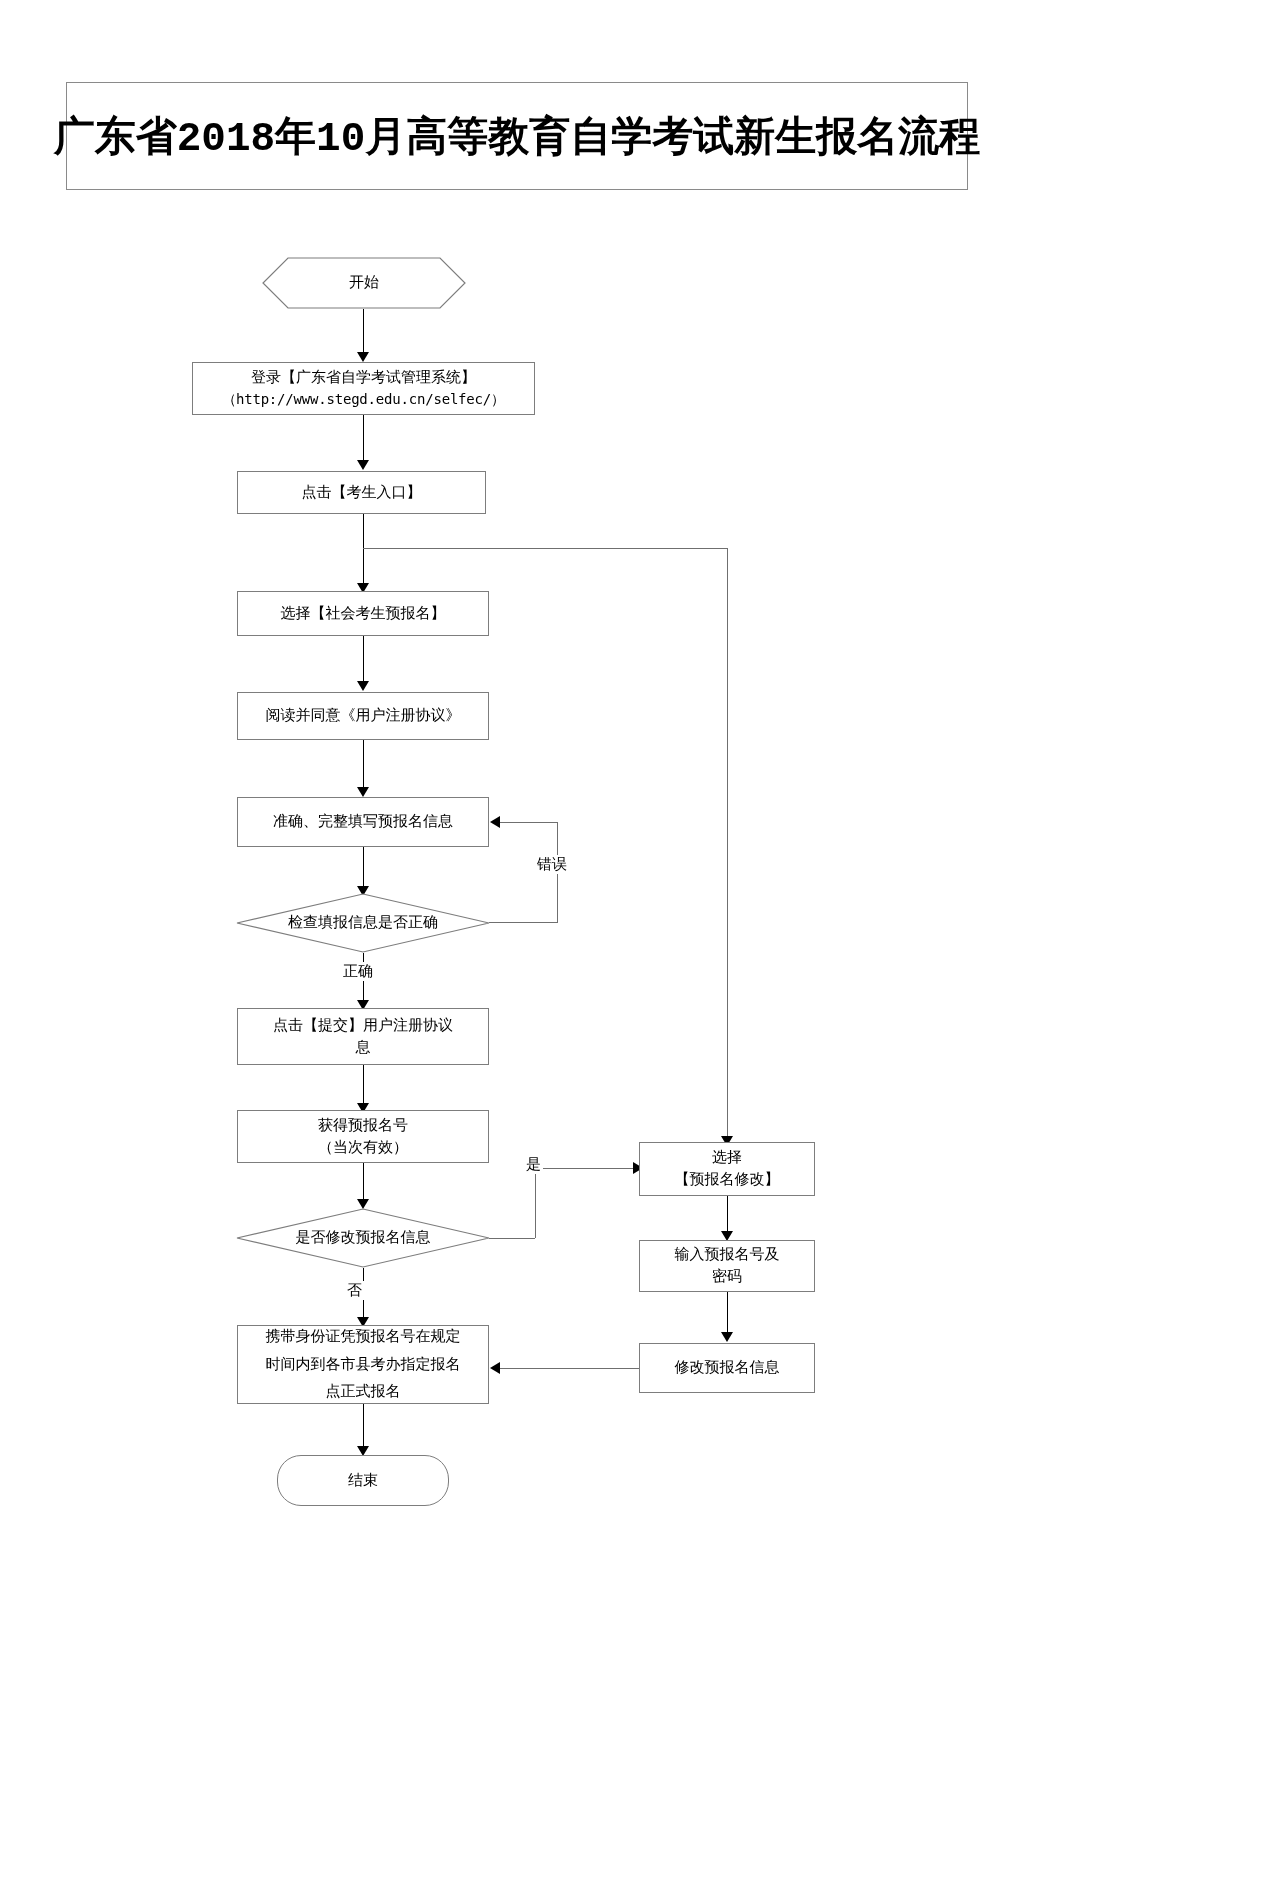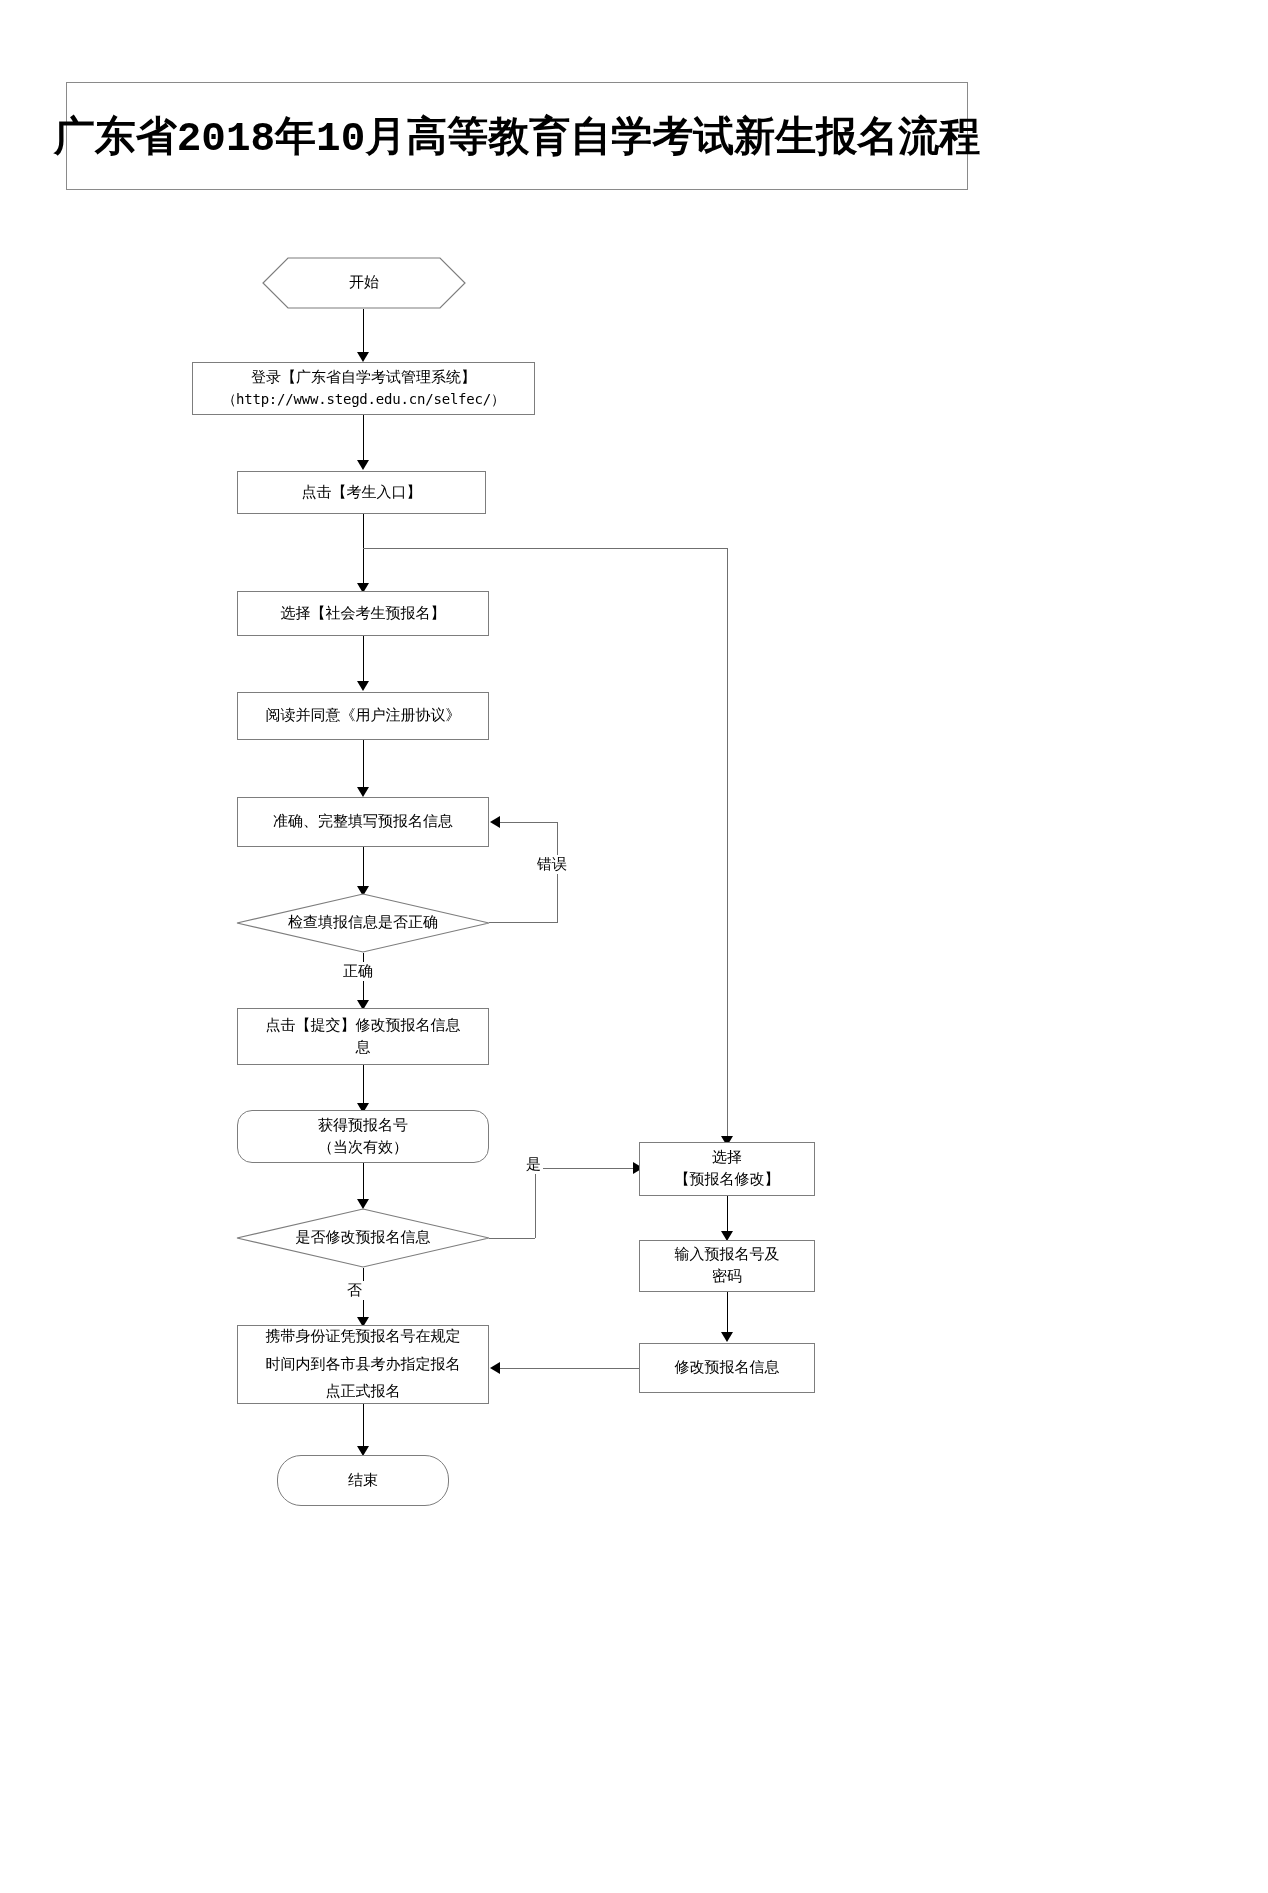--- a/index.html
+++ b/index.html
@@ -193,28 +193,28 @@
       <polygon points="127,1 253,30 127,59 1,30" fill="#ffffff" stroke="#7d7d7d" stroke-width="1.2"></polygon>
     </svg>
     <span class="lbl">检查填报信息是否正确</span>
   </div>
 
   <div class="conn vline" style="left:363px; top:953px; height:50px;"></div>
   <div class="arrow-down" style="left:357px; top:1000px;"></div>
   <div class="edge-label" style="left:341px; top:962px;">正确</div>
 
   <div class="node box" style="left:237px; top:1008px; width:252px; height:57px; flex-direction:column; justify-content:center;">
-    <div class="lines">点击【提交】修改预报名信息</div>
+    <div class="lines">点击【提交】用户注册协议</div>
     <div class="lines">息</div>
   </div>
 
   <div class="conn vline" style="left:363px; top:1065px; height:41px;"></div>
   <div class="arrow-down" style="left:357px; top:1103px;"></div>
 
-  <div class="node box" style="left:237px; top:1110px; width:252px; height:53px; flex-direction:column; justify-content:center;border-radius:15px;">
+  <div class="node box" style="left:237px; top:1110px; width:252px; height:53px; flex-direction:column; justify-content:center;">
     <div class="lines">获得预报名号</div>
     <div class="lines">（当次有效）</div>
   </div>
 
   <div class="conn vline" style="left:363px; top:1163px; height:39px;"></div>
   <div class="arrow-down" style="left:357px; top:1199px;"></div>
 
   <div class="node diamond" style="left:236px; top:1208px; width:254px; height:60px;">
     <svg width="254" height="60" viewBox="0 0 254 60">
       <polygon points="127,1 253,30 127,59 1,30" fill="#ffffff" stroke="#7d7d7d" stroke-width="1.2"></polygon>

